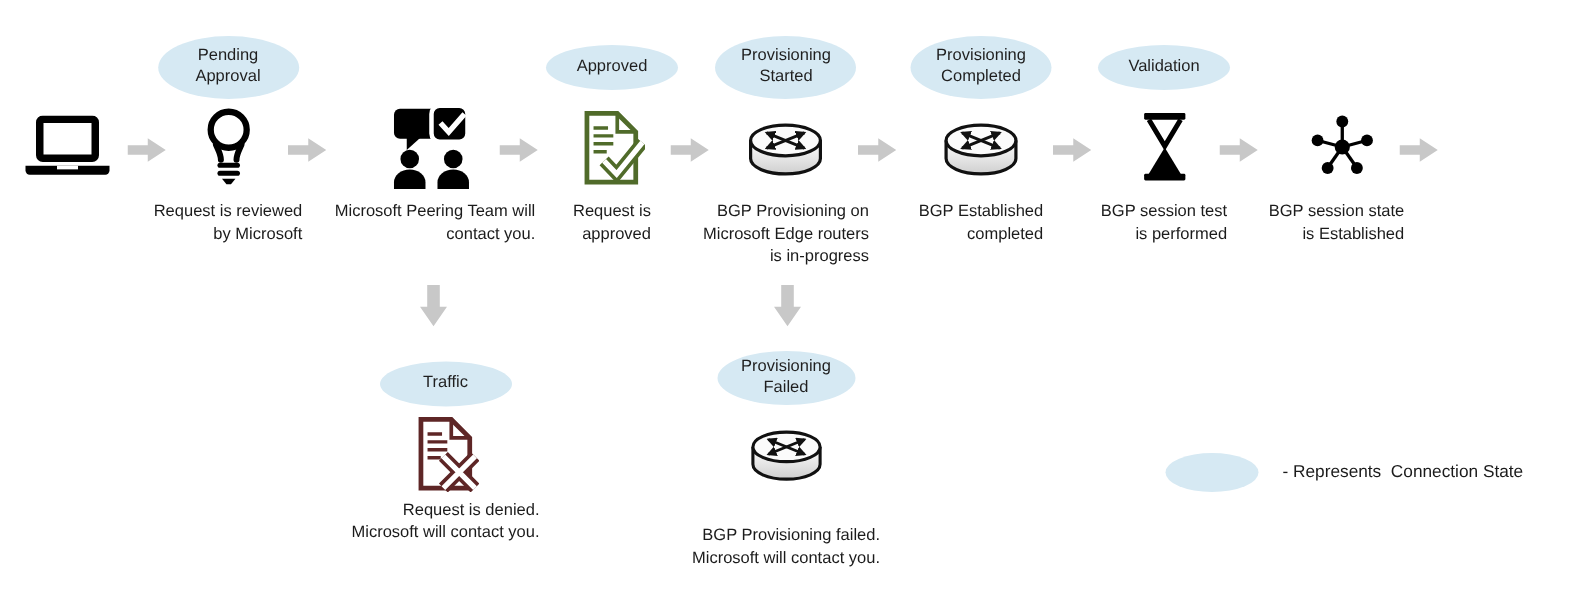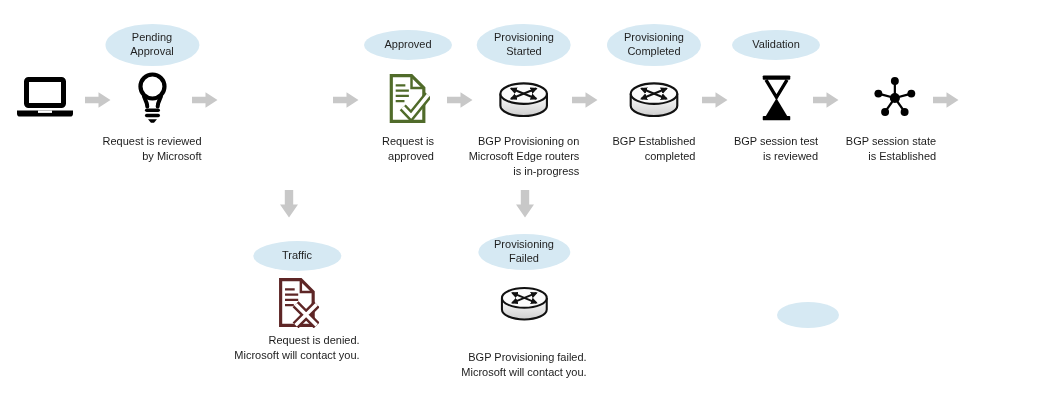--- a/index.html
+++ b/index.html
@@ -156,20 +156,30 @@
       </div>
     <div class="icon-slot">
         <svg width="36" height="52">
           <use href="#sym-bulb"></use>
         </svg>
       </div>
     <div class="caption">Request is reviewed
 by Microsoft</div>
   </div>
 
+  <div class="step" style="left:290px">
+    <div class="badge-slot"></div>
+    <div class="icon-slot">
+        <svg width="58" height="56">
+          <use href="#sym-people"></use>
+        </svg>
+      </div>
+    <div class="caption">Microsoft Peering Team will
+contact you.</div>
+  </div>
 
   <div class="step" style="left:408px">
     <div class="badge-slot">
         <div class="badge short">Approved</div>
       </div>
     <div class="icon-slot icon-doc-check">
         <svg width="44" height="51">
           <use href="#sym-doc-check"></use>
         </svg>
       </div>
@@ -209,21 +219,21 @@
   <div class="step" style="left:776px">
     <div class="badge-slot">
         <div class="badge short">Validation</div>
       </div>
     <div class="icon-slot">
         <svg width="33" height="47.7">
           <use href="#sym-hourglass"></use>
         </svg>
       </div>
     <div class="caption">BGP session test
-is reviewed</div>
+is performed</div>
   </div>
 
   <div class="step" style="left:891px">
     <div class="badge-slot"></div>
     <div class="icon-slot" style="margin-left:8px">
         <svg width="46" height="46">
           <use href="#sym-hub"></use>
         </svg>
       </div>
     <div class="caption">BGP session state
@@ -281,15 +291,16 @@
         <svg width="52" height="44.8">
           <use href="#sym-router"></use>
         </svg>
       </div>
     <div class="caption" style="margin-top:25px">BGP Provisioning failed.
 Microsoft will contact you.</div>
   </div>
 
   <div class="legend">
     <div class="legend-ellipse"></div>
+    <div class="legend-label">- Represents  Connection State</div>
   </div>
 
 </div>
 
 </body></html>

